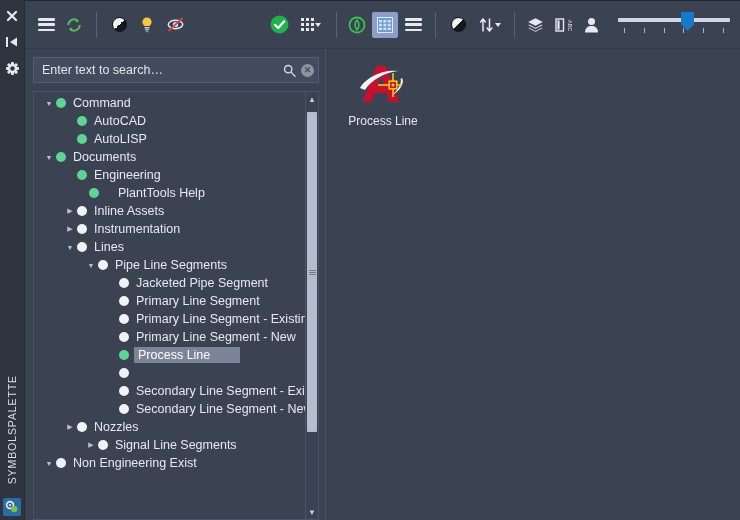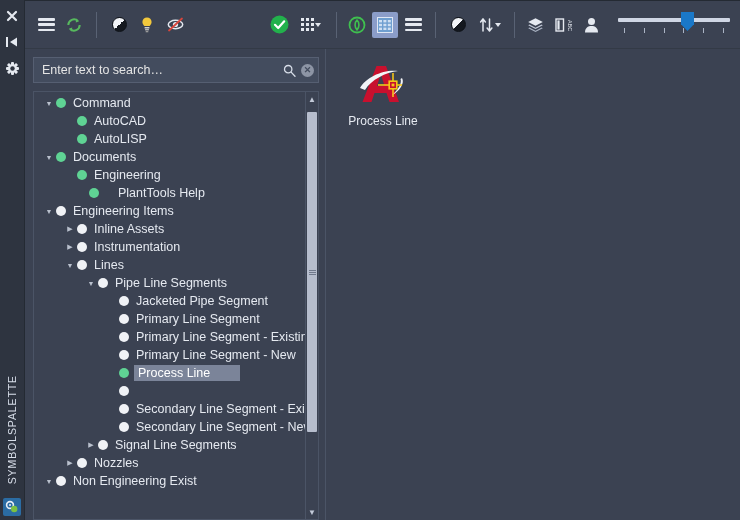--- a/index.html
+++ b/index.html
@@ -490,25 +490,20 @@
               <div class="node" style="padding-left: 29px;">
                 <span class="arrow none"></span>
                 <span class="bullet green"></span>
                 <span class="node-label">Engineering</span>
               </div>
               <div class="node" style="padding-left: 29px; gap: 12px;">
                 <span class="arrow none"></span>
                 <span class="bullet green"></span>
                 <span class="node-label">PlantTools Help</span>
               </div>
-              <div class="node" style="padding-left: 8px;">
-                <span class="arrow down">▼</span>
-                <span class="bullet white"></span>
-                <span class="node-label">Engineering Items</span>
-              </div>
               <div class="node" style="padding-left: 29px;">
                 <span class="arrow right">▶</span>
                 <span class="bullet white"></span>
                 <span class="node-label">Inline Assets</span>
               </div>
               <div class="node" style="padding-left: 29px;">
                 <span class="arrow right">▶</span>
                 <span class="bullet white"></span>
                 <span class="node-label">Instrumentation</span>
               </div>
@@ -554,29 +549,29 @@
               <div class="node" style="padding-left: 71px;">
                 <span class="arrow none"></span>
                 <span class="bullet white"></span>
                 <span class="node-label">Secondary Line Segment - Exist…</span>
               </div>
               <div class="node" style="padding-left: 71px;">
                 <span class="arrow none"></span>
                 <span class="bullet white"></span>
                 <span class="node-label">Secondary Line Segment - New</span>
               </div>
+              <div class="node" style="padding-left: 29px;">
+                <span class="arrow right">▶</span>
+                <span class="bullet white"></span>
+                <span class="node-label">Nozzles</span>
+              </div>
               <div class="node" style="padding-left: 50px;">
                 <span class="arrow right">▶</span>
                 <span class="bullet white"></span>
                 <span class="node-label">Signal Line Segments</span>
-              </div>
-              <div class="node" style="padding-left: 29px;">
-                <span class="arrow right">▶</span>
-                <span class="bullet white"></span>
-                <span class="node-label">Nozzles</span>
               </div>
               <div class="node" style="padding-left: 8px;">
                 <span class="arrow down">▼</span>
                 <span class="bullet white"></span>
                 <span class="node-label">Non Engineering Exist</span>
               </div>
             </div>
 
           <div class="sbar">
             <div class="sb-arrow">▲</div>

